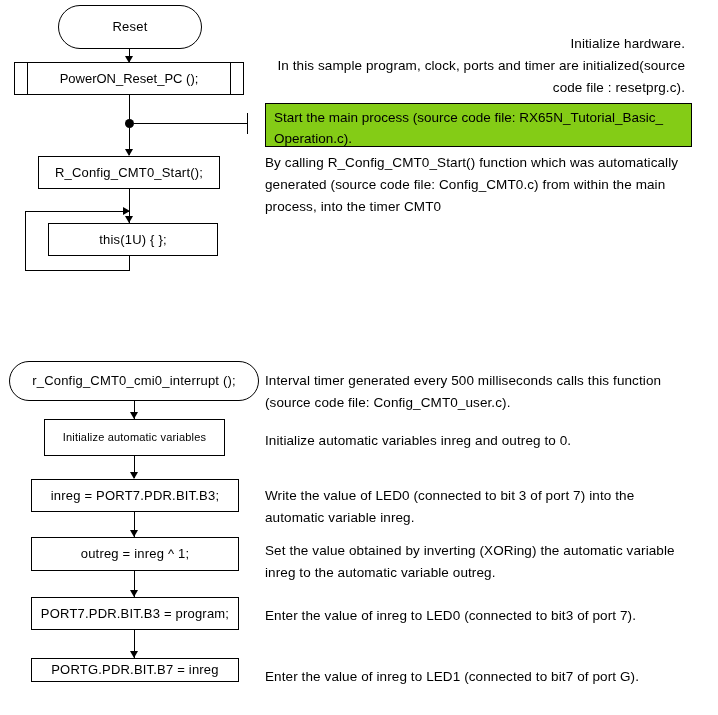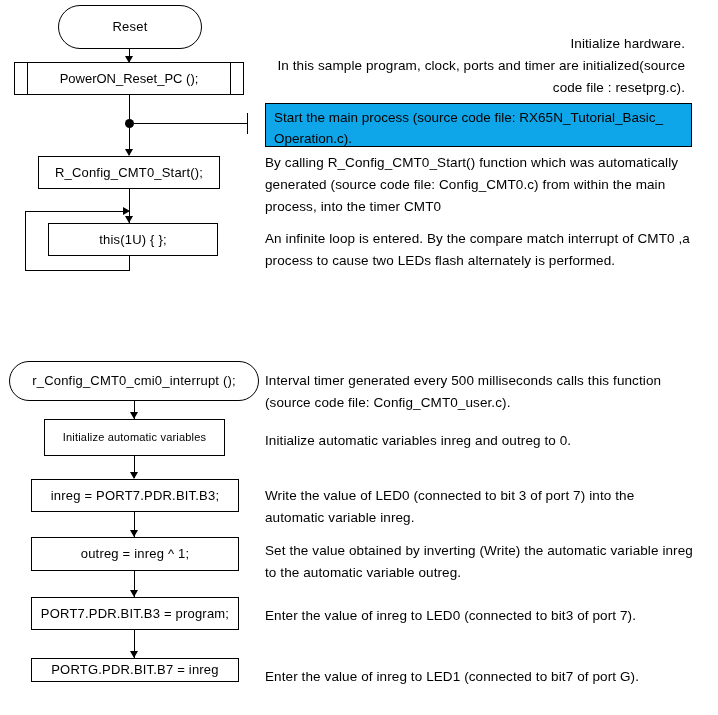--- a/index.html
+++ b/index.html
@@ -92,21 +92,21 @@
   .note {
     position: absolute;
     font-size: 13.5px;
     line-height: 1.62;
     color: #000000;
     letter-spacing: 0.1px;
   }
   .callout {
     position: absolute;
     box-sizing: border-box;
-    background: #0ea5e9;
+    background: #84cc16;
     border: 1px solid #000000;
     font-size: 13.5px;
     line-height: 1.55;
     padding: 4px 6px 4px 8px;
     color: #000000;
   }
   .callout-stem {
     position: absolute;
     background: #000000;
   }
@@ -157,21 +157,20 @@
 
   <div class="node" style="left:48px; top:223px; width:170px; height:33px;">
     <span>this(1U) { };</span>
   </div>
 
   <div class="note" style="left:265px; top:33px; width:420px; white-space:pre-line;text-align:right;">Initialize hardware.
 In this sample program, clock, ports and timer are initialized(source code file : resetprg.c).</div>
 
   <div class="note" style="left:265px; top:152px; width:430px;">By calling R_Config_CMT0_Start() function which was automatically generated (source code file: Config_CMT0.c) from within the main process, into the timer CMT0</div>
 
-  <div class="note" style="left:265px; top:228px; width:430px;">An infinite loop is entered. By the compare match interrupt of CMT0 ,a process to cause two LEDs flash alternately is performed.</div>
 
   <div class="node terminal" style="left:9px; top:361px; width:250px; height:40px;">
     <span>r_Config_CMT0_cmi0_interrupt ();</span>
   </div>
 
   <div class="line vline" style="left:134px; top:401px; height:18px;"></div>
   <div class="arrow-down" style="left:130px; top:412px;"></div>
 
   <div class="node" style="left:44px; top:419px; width:181px; height:37px;">
     <span class="small-label">Initialize automatic variables</span>
@@ -204,19 +203,19 @@
   <div class="node" style="left:31px; top:658px; width:208px; height:24px;">
     <span>PORTG.PDR.BIT.B7 = inreg</span>
   </div>
 
   <div class="note" style="left:265px; top:370px; width:440px;">Interval timer generated every 500 milliseconds calls this function (source code file: Config_CMT0_user.c).</div>
 
   <div class="note" style="left:265px; top:430px; width:430px;">Initialize automatic variables inreg and outreg to 0.</div>
 
   <div class="note" style="left:265px; top:485px; width:430px;">Write the value of LED0 (connected to bit 3 of port 7) into the automatic variable inreg.</div>
 
-  <div class="note" style="left:265px; top:540px; width:430px;">Set the value obtained by inverting (Write) the automatic variable inreg to the automatic variable outreg.</div>
+  <div class="note" style="left:265px; top:540px; width:430px;">Set the value obtained by inverting (XORing) the automatic variable inreg to the automatic variable outreg.</div>
 
   <div class="note" style="left:265px; top:605px; width:430px;">Enter the value of inreg to LED0 (connected to bit3 of port 7).</div>
 
   <div class="note" style="left:265px; top:666px; width:430px;">Enter the value of inreg to LED1 (connected to bit7 of port G).</div>
 
 </div>
 
 </body></html>

